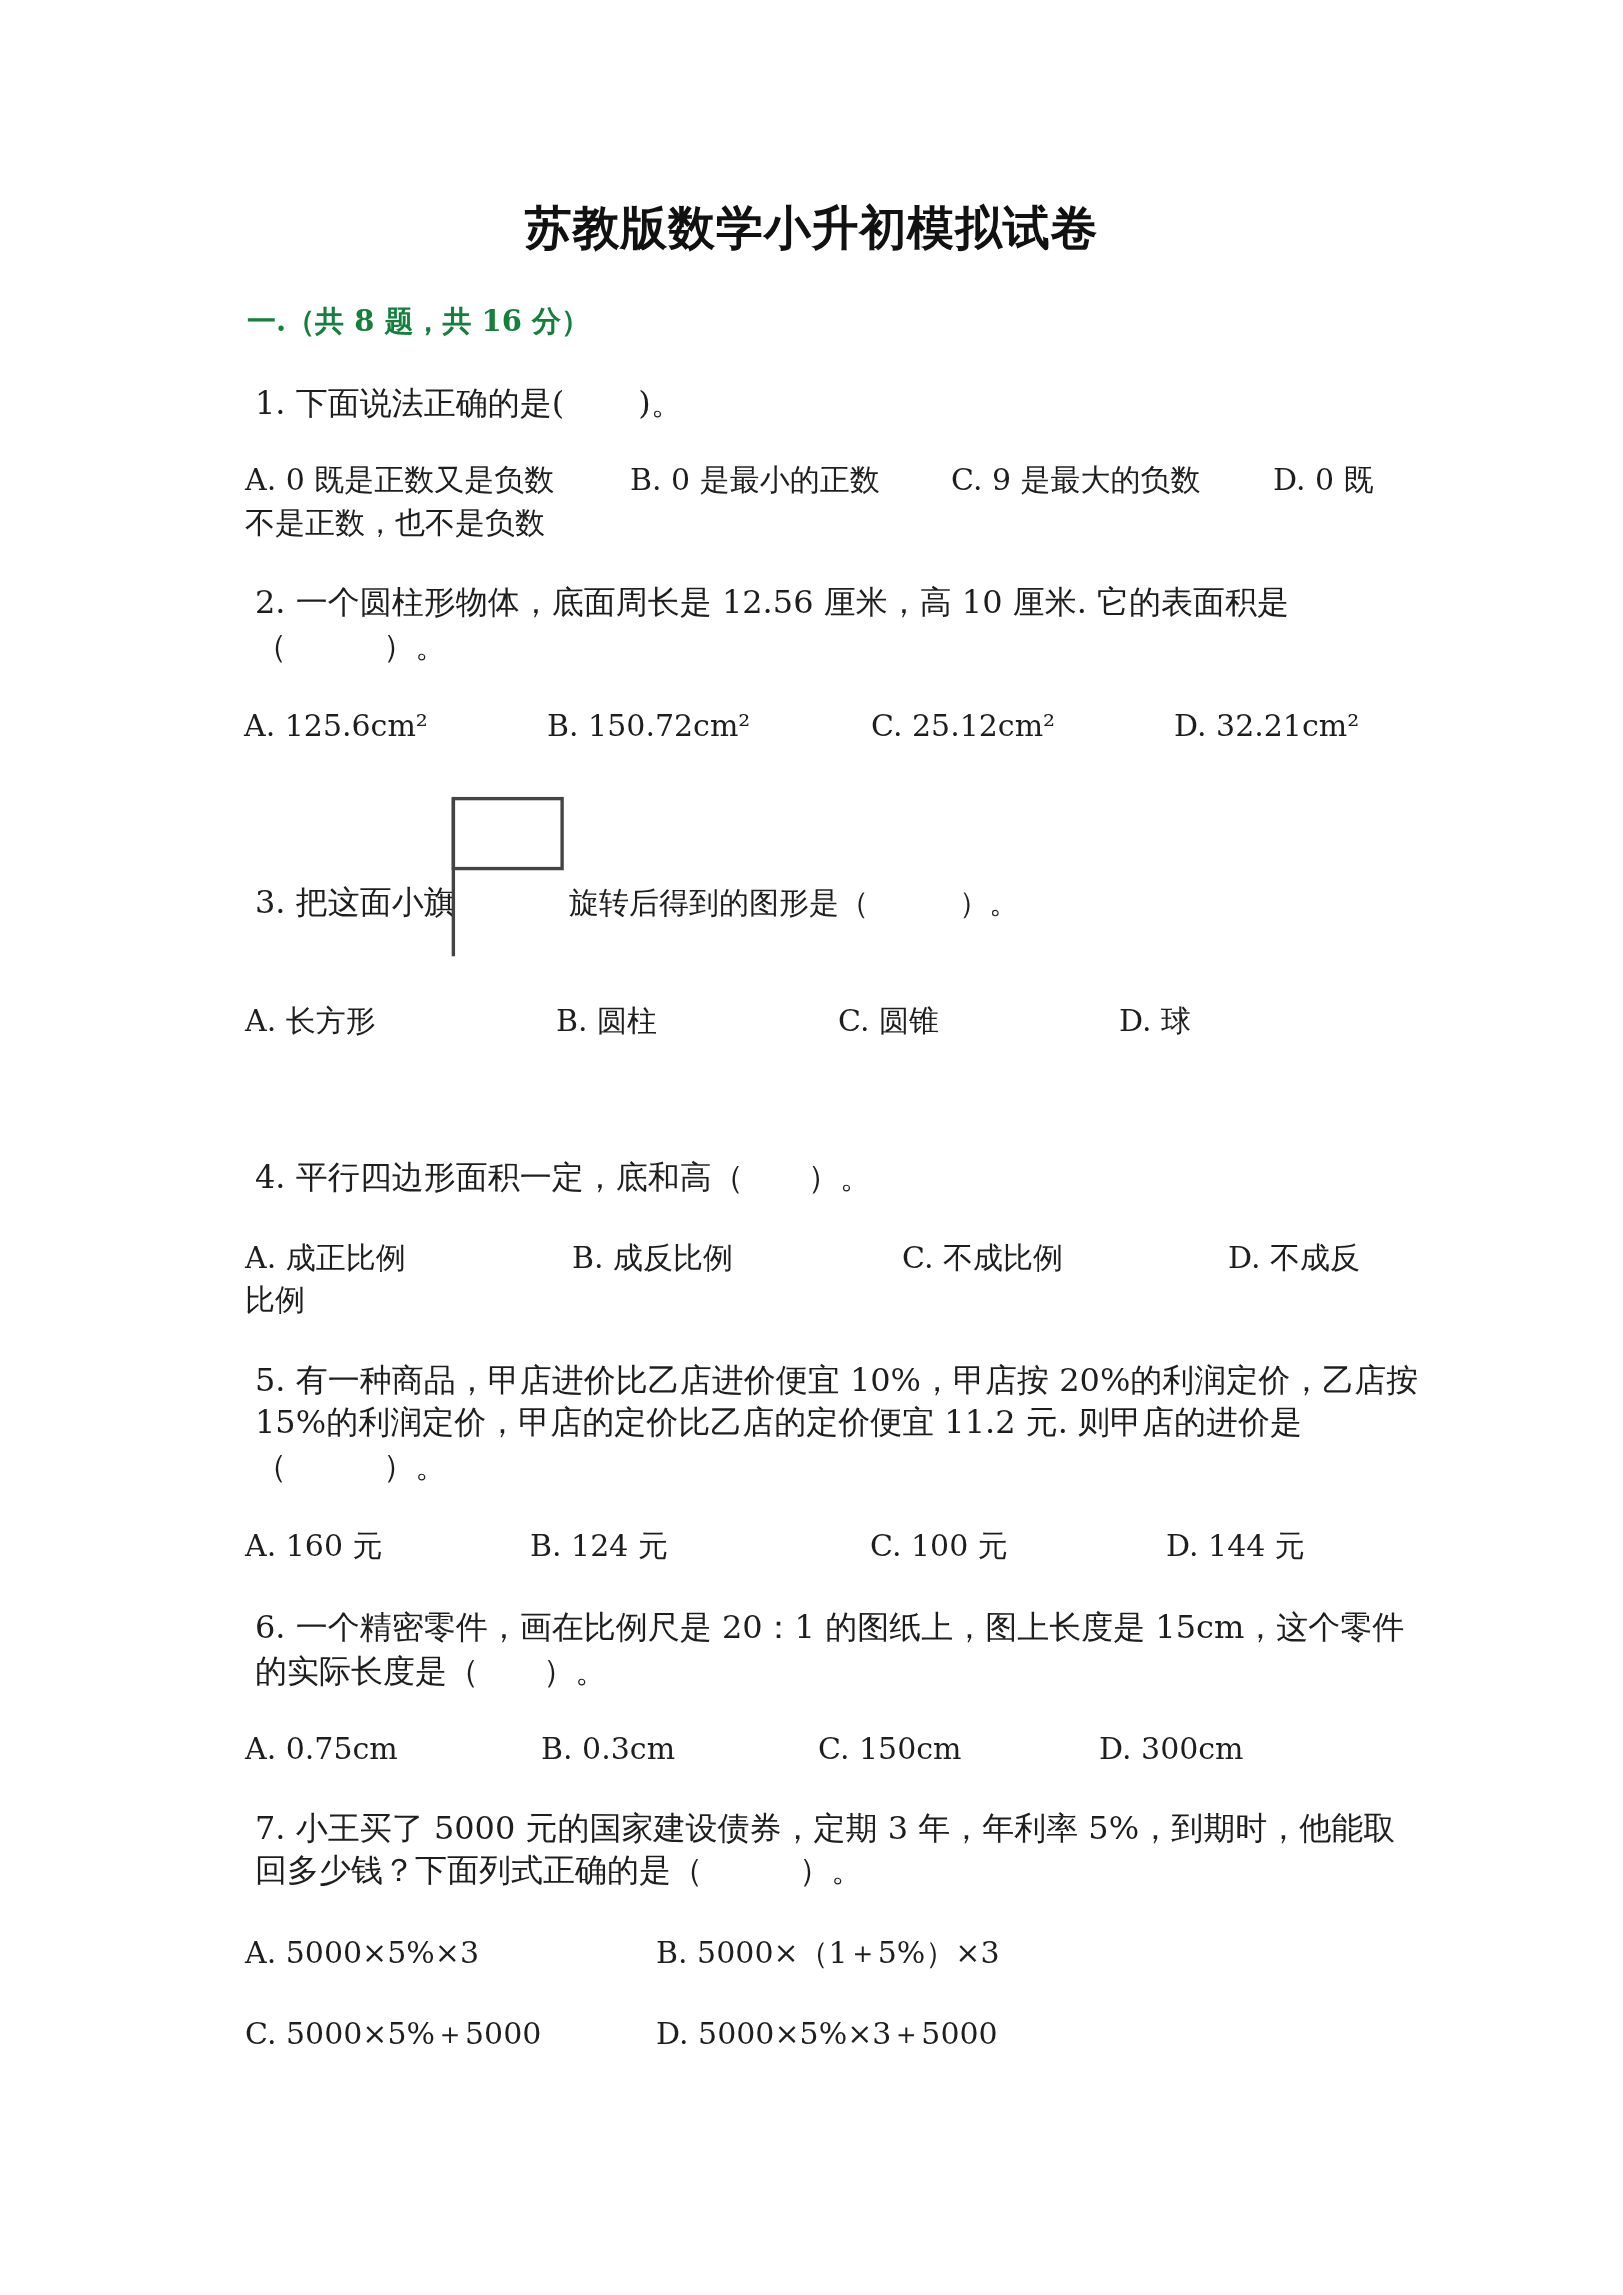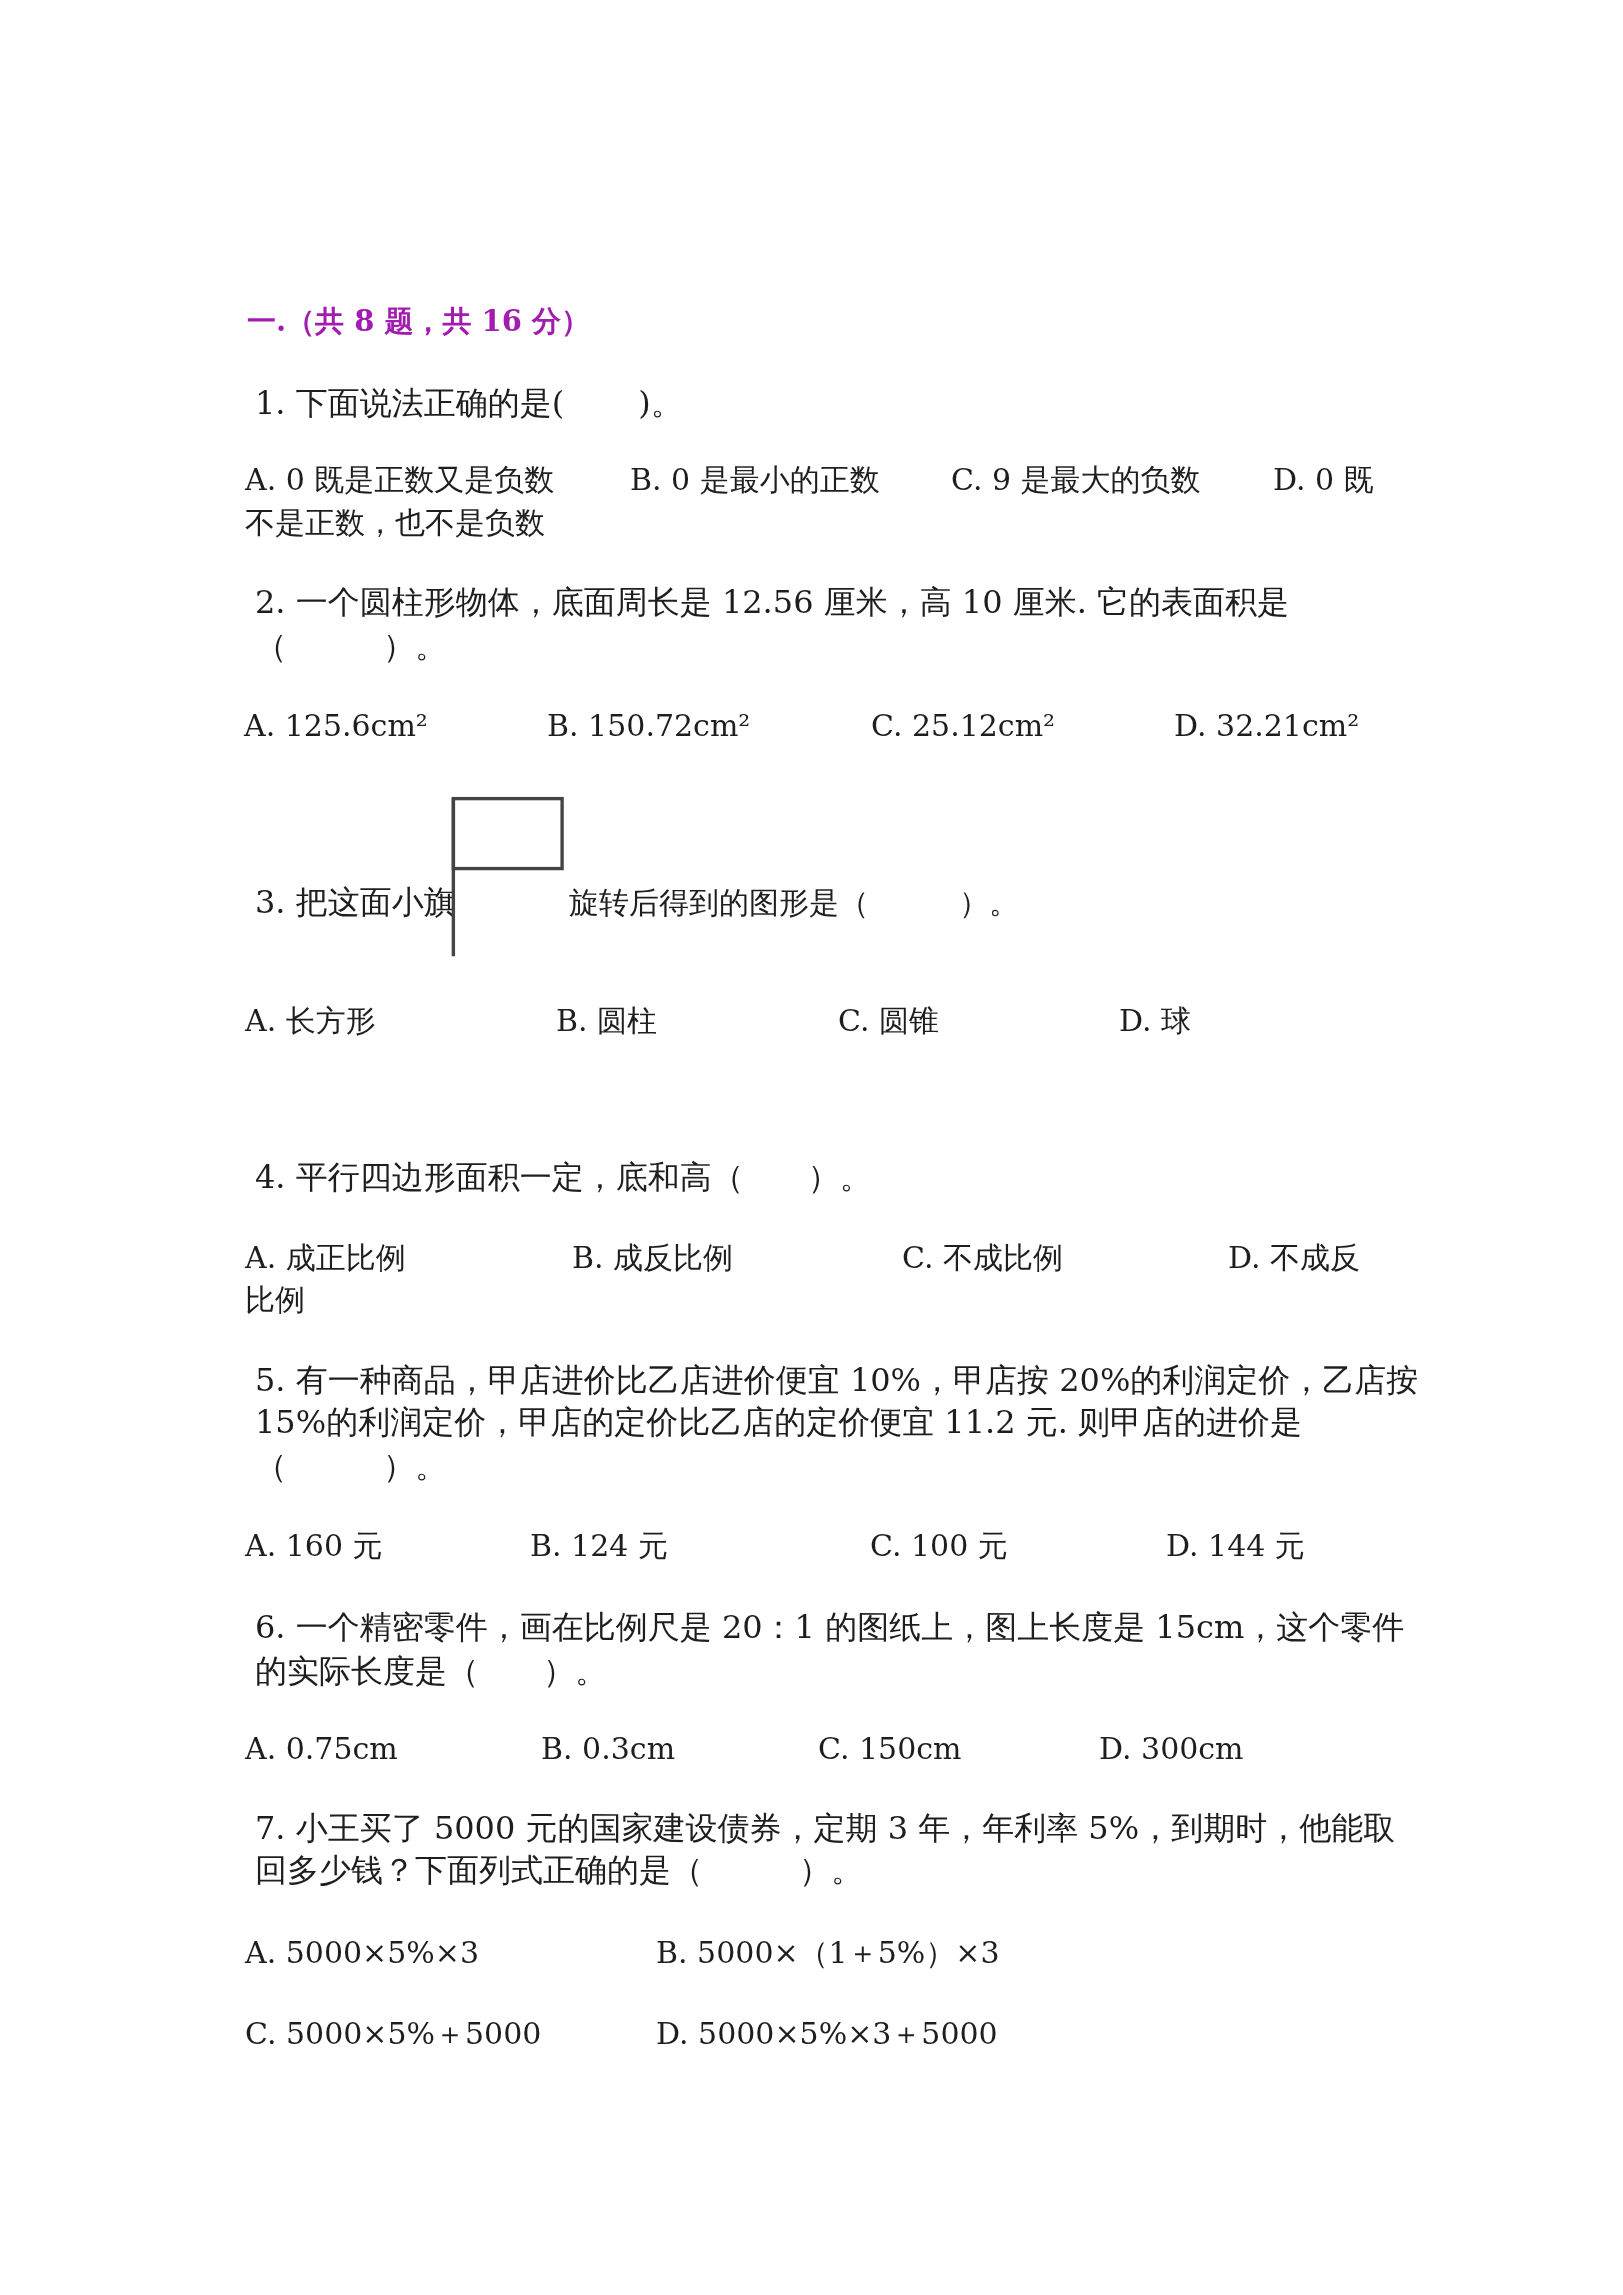--- a/index.html
+++ b/index.html
@@ -2,30 +2,31 @@
 <html style="font-size:13.5px"><head>
 <meta charset="utf-8">
 <style>
   html, body { margin:0; padding:0; background:#ffffff; }
   body { width:1623px; height:2295px; position:relative; overflow:hidden;
          font-family:"DejaVu Serif","Liberation Serif",serif; color:#1e1e1e; }
   .page { position:absolute; left:0; top:0; width:1623px; height:2295px; background:#fff; }
   .title { position:absolute; left:0; width:1623px; top:201px; text-align:center;
            font-size:47px; font-weight:bold; line-height:54px; letter-spacing:0.8px; color:#111; }
   .section { position:absolute; left:247px; top:304px; font-size:29px; font-weight:bold;
-             line-height:34px; color:#a21caf; }
+             line-height:34px; color:#15803d; }
   .line { position:absolute; left:255px; font-size:32px; line-height:37px; white-space:nowrap; }
   .opt { position:absolute; font-size:30px; line-height:37px; white-space:nowrap; }
   .flag { position:absolute; left:450px; top:796px; width:118px; height:162px; }
 </style>
 </head>
 <body>
 
 <div class="page">
 
+  <div class="title">苏教版数学小升初模拟试卷</div>
 
   <div class="section">一.（共 8 题，共 16 分）</div>
 
   <div>
     <div class="line" style="top:385px">1. 下面说法正确的是(　　 )。</div>
     <div class="opt" style="left:245px; top:461px">A. 0 既是正数又是负数</div>
     <div class="opt" style="left:630px; top:461px">B. 0 是最小的正数</div>
     <div class="opt" style="left:951px; top:461px">C. 9 是最大的负数</div>
     <div class="opt" style="left:1273px; top:461px">D. 0 既</div>
     <div class="opt" style="left:245px; top:504px">不是正数，也不是负数</div>

